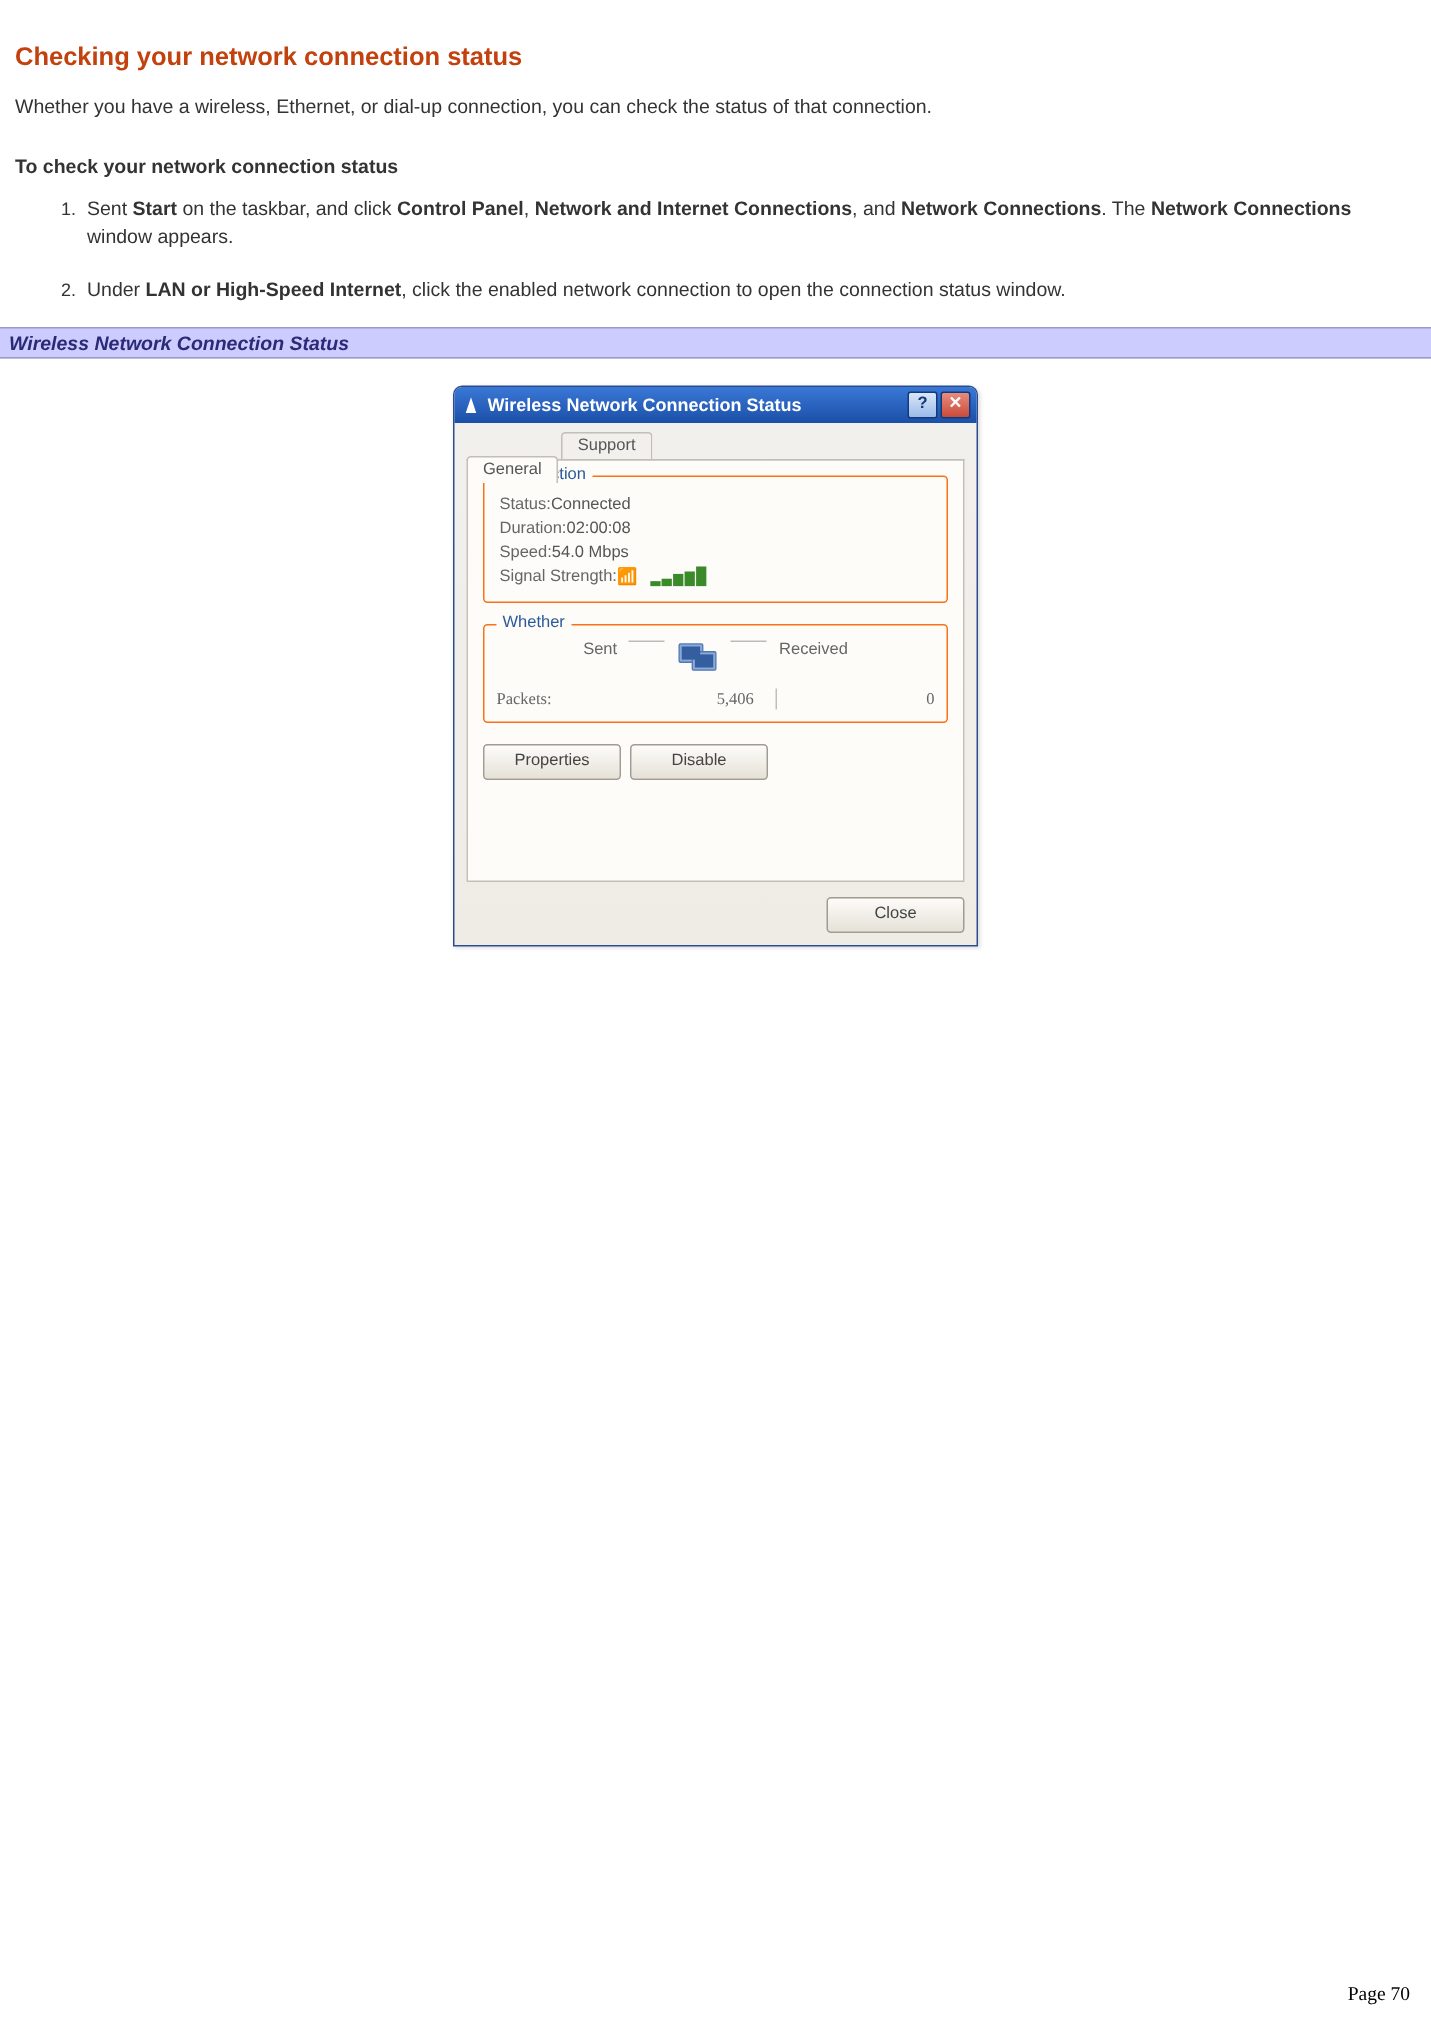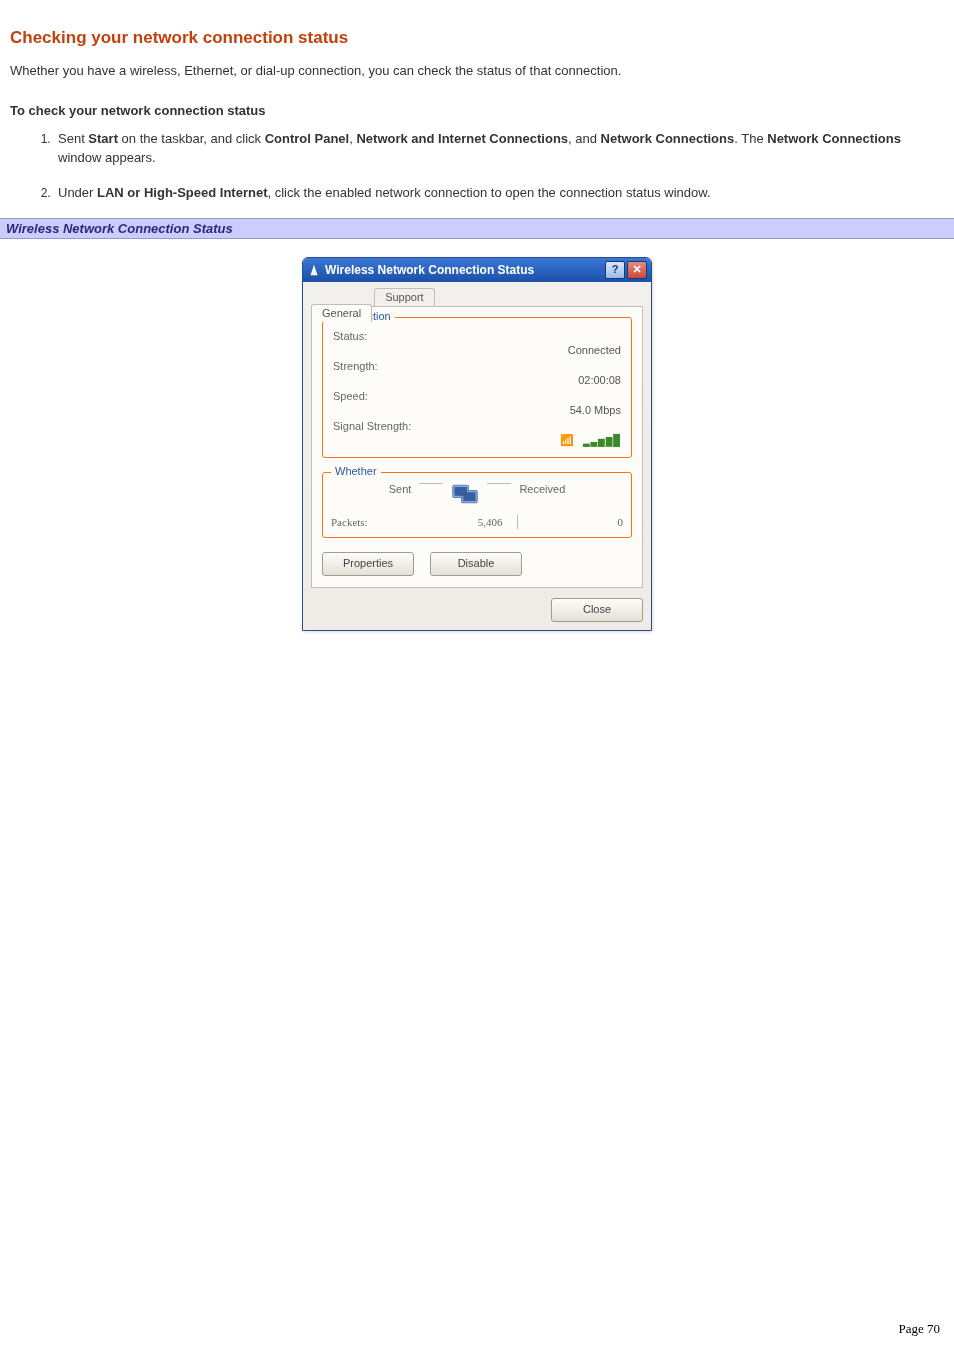--- a/index.html
+++ b/index.html
@@ -149,26 +149,25 @@
   .xp-groupbox .legend {
     position: absolute;
     top: -8px; left: 8px;
     background: #fdfcf9;
     padding: 0 4px;
     color: #2a5a9a;
     font-size: 11px;
   }
   .kv-row {
     display: flex;
-    justify-content: space-between;
     padding: 2px 2px;
     color: #666;
     font-size: 11px;
   }
-  .kv-row .v { color: #555; margin-top: 14px; }
+  .kv-row .v { color: #555; }
   .kv-row .v.green {
     color: #3a8a2a;
     font-family: monospace;
     letter-spacing: 1px;
   }
   .activity-head {
     display: flex;
     justify-content: center;
     gap: 8px;
     color: #666;
@@ -198,21 +197,21 @@
     border: 1px solid #a09c92;
     border-radius: 3px;
     background: linear-gradient(#fdfcf9, #e5e1d8);
     color: #444;
     font-size: 11px;
     line-height: 20px;
     text-align: center;
     padding: 0 10px;
     display: inline-block;
   }
-  .btn-row { display: flex; gap: 16px; align-items: flex-end; }
+  .btn-row { display: flex; gap: 6px; align-items: flex-end; }
   .close-row {
     display: flex;
     justify-content: flex-end;
     margin-top: 10px;
   }
   .page-number {
     position: absolute;
     right: 14px;
     bottom: 14px;
     font-family: "Times New Roman", serif;
@@ -267,21 +266,21 @@
         <div class="xp-tabpage">
 
           <div class="xp-groupbox">
             <span class="legend">Connection</span>
 
             <div class="kv-row">
               <span>Status:</span>
               <span class="v">Connected</span>
             </div>
             <div class="kv-row">
-              <span>Strength:</span>
+              <span>Duration:</span>
               <span class="v">02:00:08</span>
             </div>
             <div class="kv-row">
               <span>Speed:</span>
               <span class="v">54.0 Mbps</span>
             </div>
             <div class="kv-row">
               <span>Signal Strength:</span>
               <span class="v green">
                 <span>📶</span>

